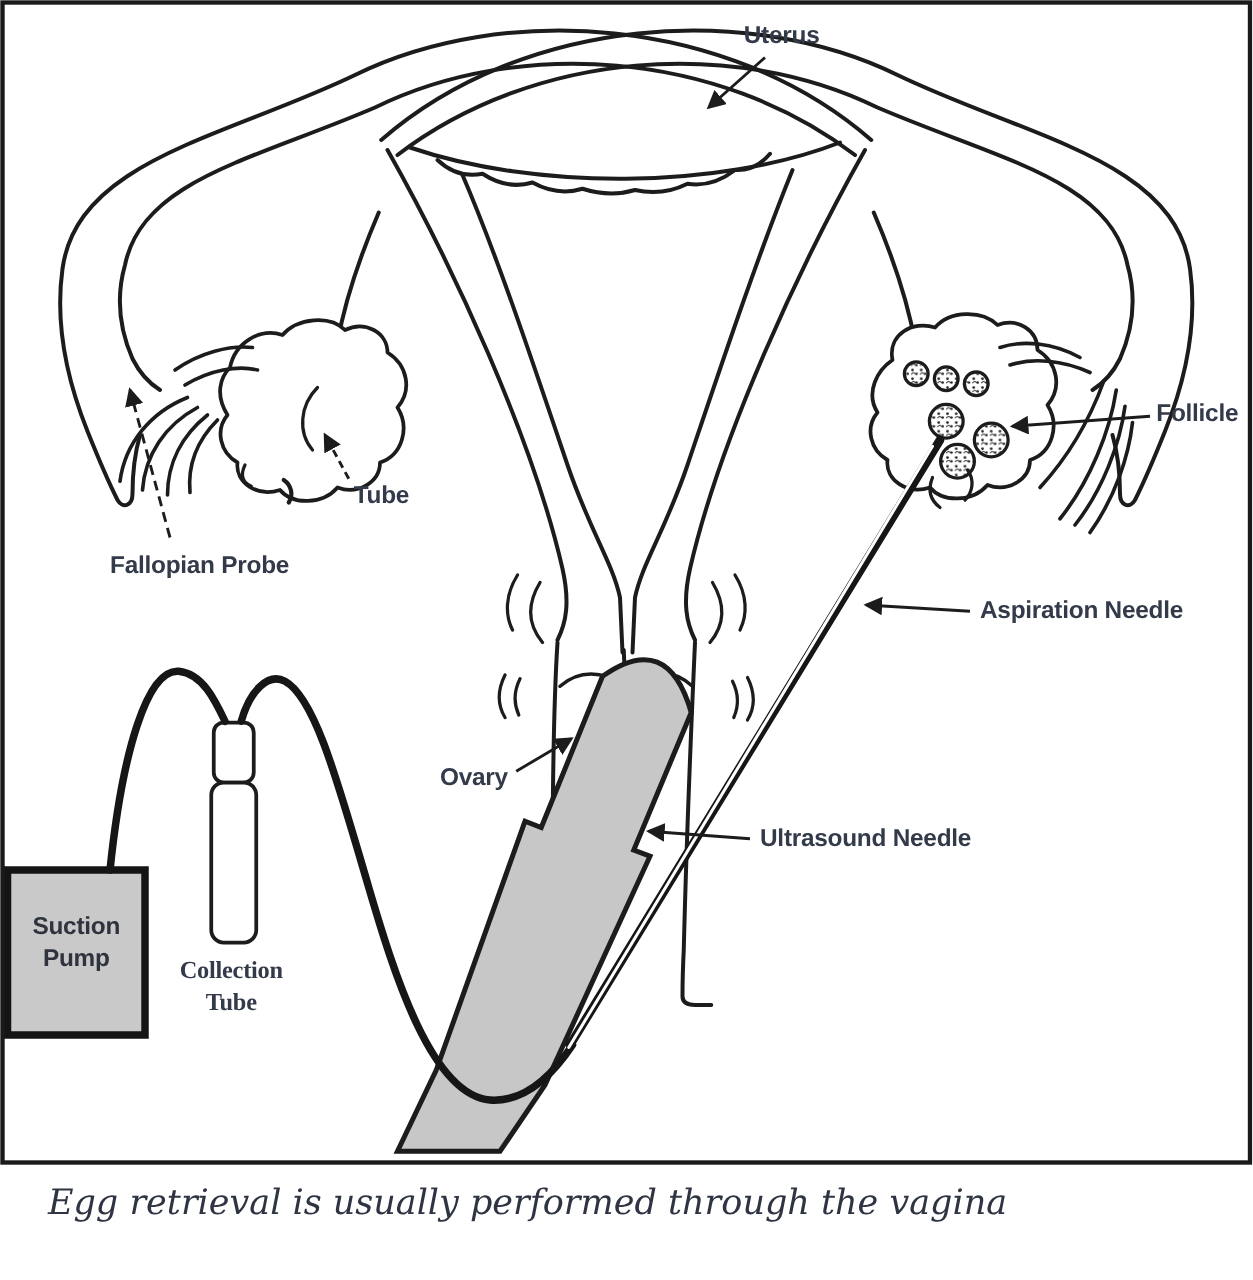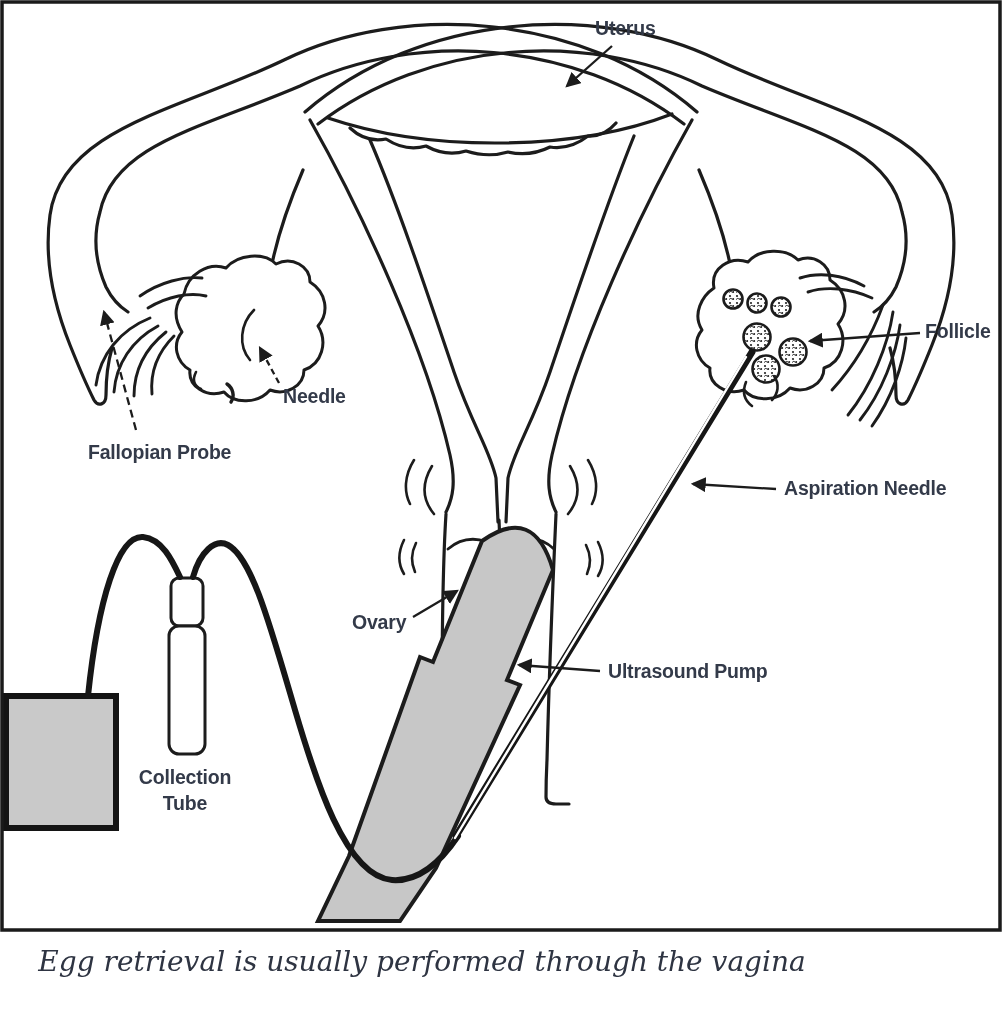--- a/index.html
+++ b/index.html
@@ -144,24 +144,25 @@
       <path d="M 776 489 L 693 484" marker-end="url(#arr)"></path>
       <path d="M 413 617 L 457 591" marker-end="url(#arr)"></path>
       <path d="M 600 671 L 519 665" marker-end="url(#arr)"></path>
     </g>
 
     <rect x="2" y="2" width="998" height="928" fill="none" stroke="#1a1a1a" stroke-width="3.5"></rect>
   </svg>
 
   <span class="lbl" style="left:595px;top:17px;">Uterus</span>
   <span class="lbl" style="left:88px;top:441px;">Fallopian Probe</span>
-  <span class="lbl" style="left:283px;top:385px;">Needle</span>
+  <span class="lbl" style="left:283px;top:385px;">Tube</span>
   <span class="lbl" style="left:925px;top:320px;">Follicle</span>
   <span class="lbl" style="left:784px;top:477px;">Aspiration Needle</span>
   <span class="lbl" style="left:352px;top:611px;">Ovary</span>
-  <span class="lbl" style="left:608px;top:660px;">Ultrasound Pump</span>
-  <span class="lbl block" style="left:126px;top:764px;width:118px;">Collection Tube</span>
+  <span class="lbl" style="left:608px;top:660px;">Ultrasound Needle</span>
+  <span class="lbl block" style="left:8px;top:728px;width:106px;color:#2f333d;">Suction Pump</span>
+  <span class="lbl block" style="left:126px;top:764px;width:118px;font-family:Liberation Serif, serif;">Collection Tube</span>
 
   <div class="caption">
     <div>Egg retrieval is usually performed through the vagina</div>
   </div>
 
 </div>
 
 </body></html>

